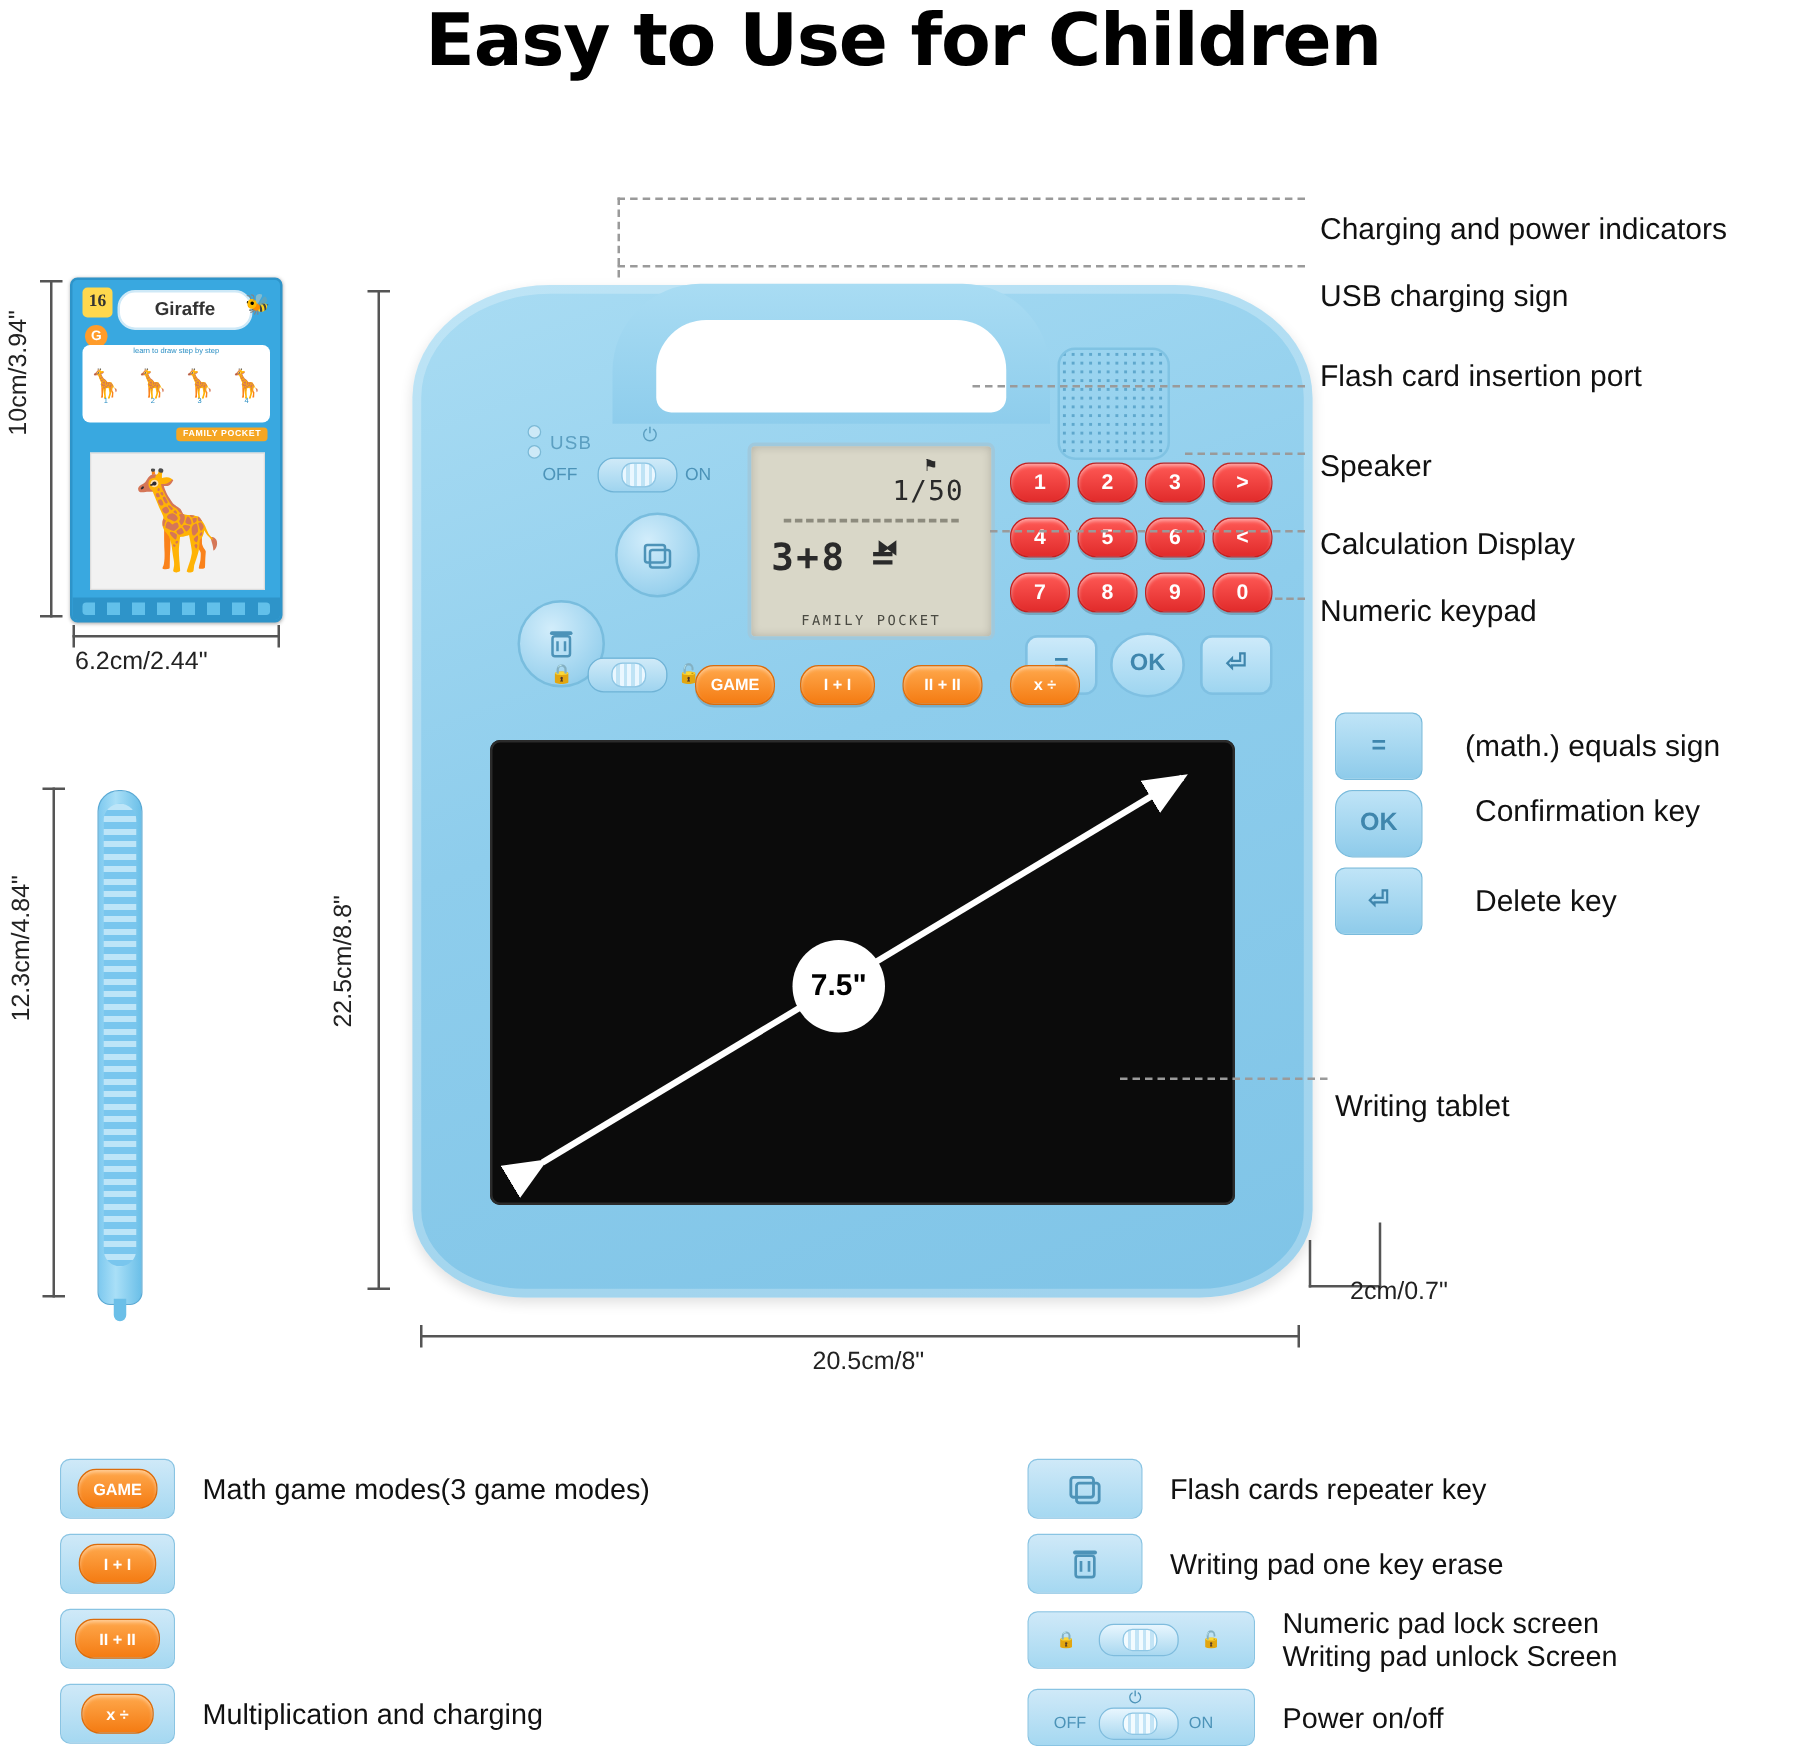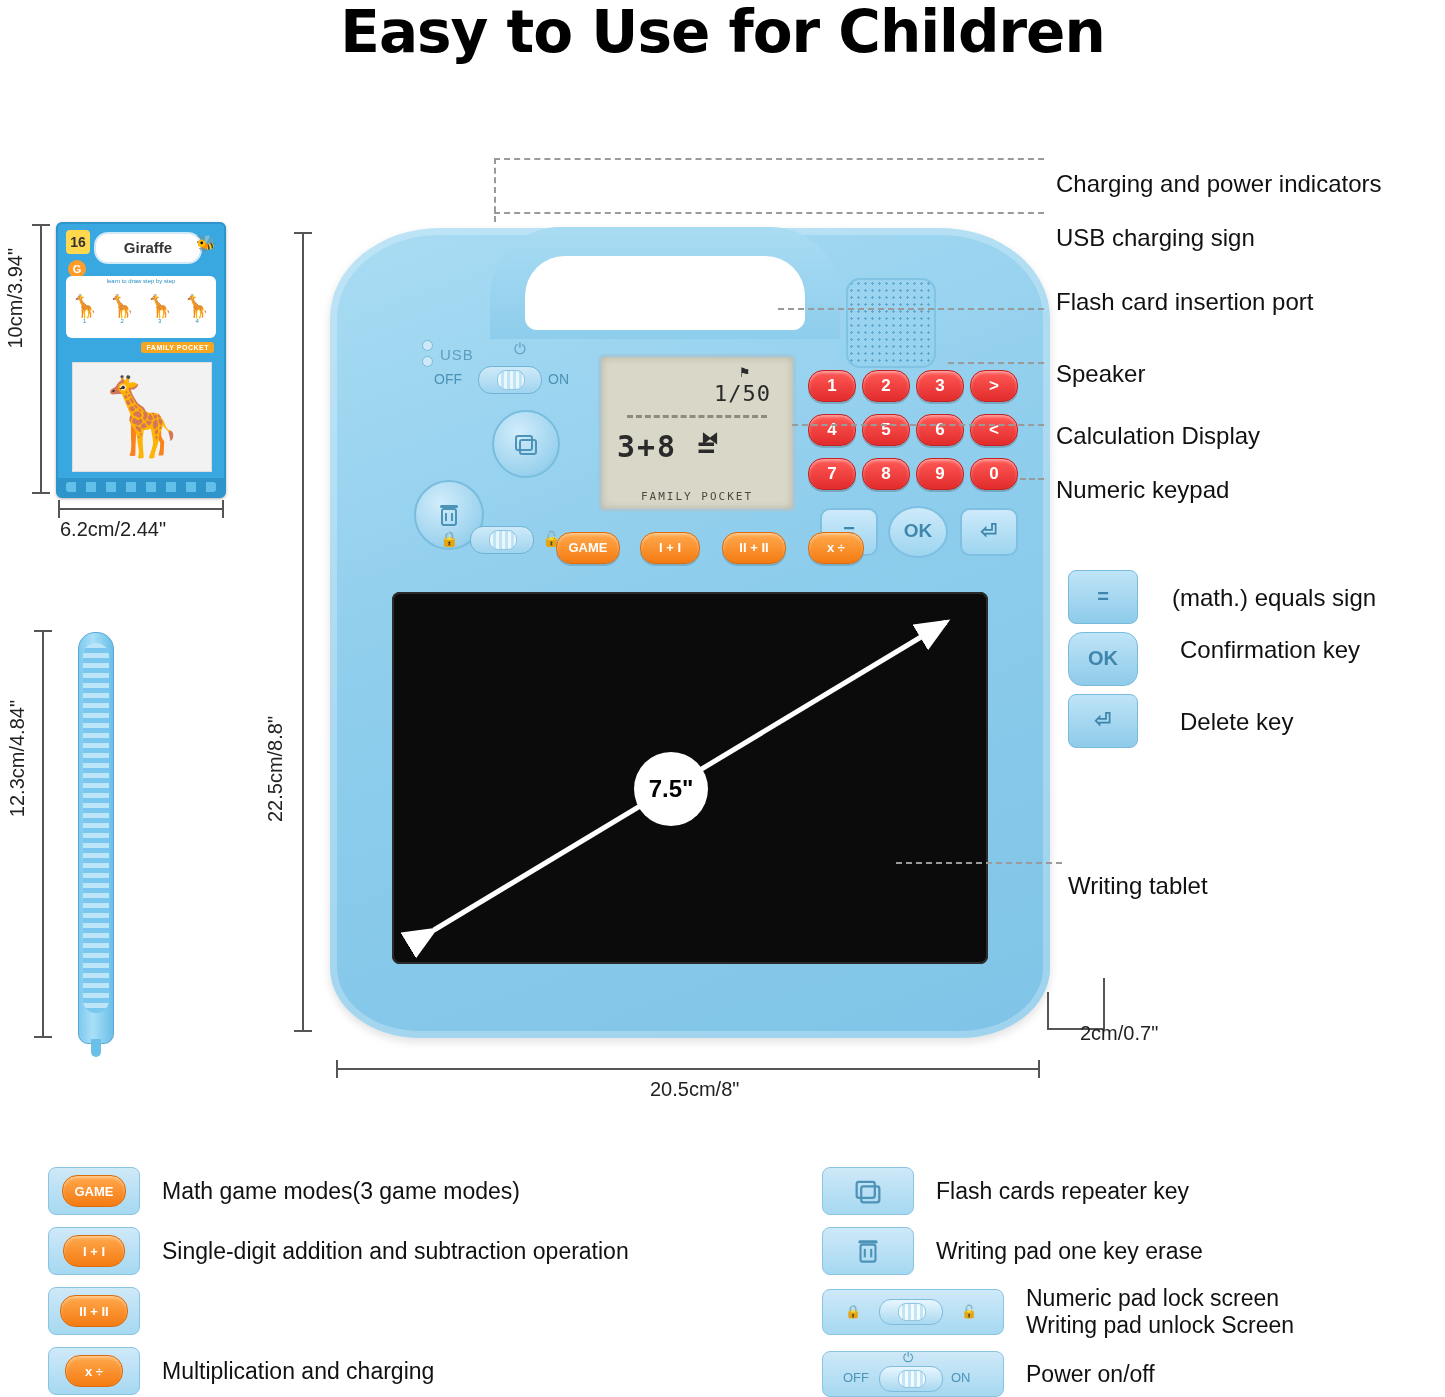--- a/index.html
+++ b/index.html
@@ -15,21 +15,21 @@
 
   
   .card{
     position:absolute;left:56px;top:222px;width:166px;height:272px;
     background:#39a8e0;border-radius:6px;border:2px solid #2e94c9;
     box-shadow:0 1px 3px rgba(0,0,0,.3);overflow:hidden;
   }
   .card-top{position:relative;height:78px;}
   .card-num{
     position:absolute;left:8px;top:6px;width:24px;height:24px;border-radius:4px;
-    background:#ffd84d;color:#333;font-size:14px;font-weight:bold;text-align:center;line-height:24px;
+    background:#ffd84d;color:#333;font-size:14px;font-weight:bold;text-align:center;line-height:24px;font-family:Liberation Serif, serif;
   }
   .card-c{position:absolute;left:10px;top:36px;width:18px;height:18px;border-radius:50%;background:#ff9c2a;color:#fff;
     font-size:11px;font-weight:bold;text-align:center;line-height:18px;}
   .card-name{
     position:absolute;left:36px;top:8px;width:104px;height:28px;background:#fff;border-radius:14px;
     border:2px solid #cfe9f7;font-size:15px;font-weight:bold;color:#333;text-align:center;line-height:28px;
   }
   .card-bee{position:absolute;right:8px;top:10px;font-size:16px;}
   .card-steps{
     position:absolute;left:8px;top:52px;width:150px;height:62px;background:#fff;border-radius:6px;
@@ -415,21 +415,20 @@
     <div class="chip-orange">
       <div class="pill" style="width:62px;">GAME</div>
     </div>
     <div class="ltext">Math game modes(3 game modes)</div>
   </div>
 
   <div class="lrow" style="left:48px;top:72px;">
     <div class="chip-orange">
       <div class="pill" style="width:60px;">I + I</div>
     </div>
-    <div class="ltext">Single-digit addition and subtraction operation</div>
   </div>
 
   <div class="lrow" style="left:48px;top:132px;">
     <div class="chip-orange">
       <div class="pill" style="width:66px;">II + II</div>
     </div>
   </div>
 
   <div class="lrow" style="left:48px;top:192px;">
     <div class="chip-orange">

